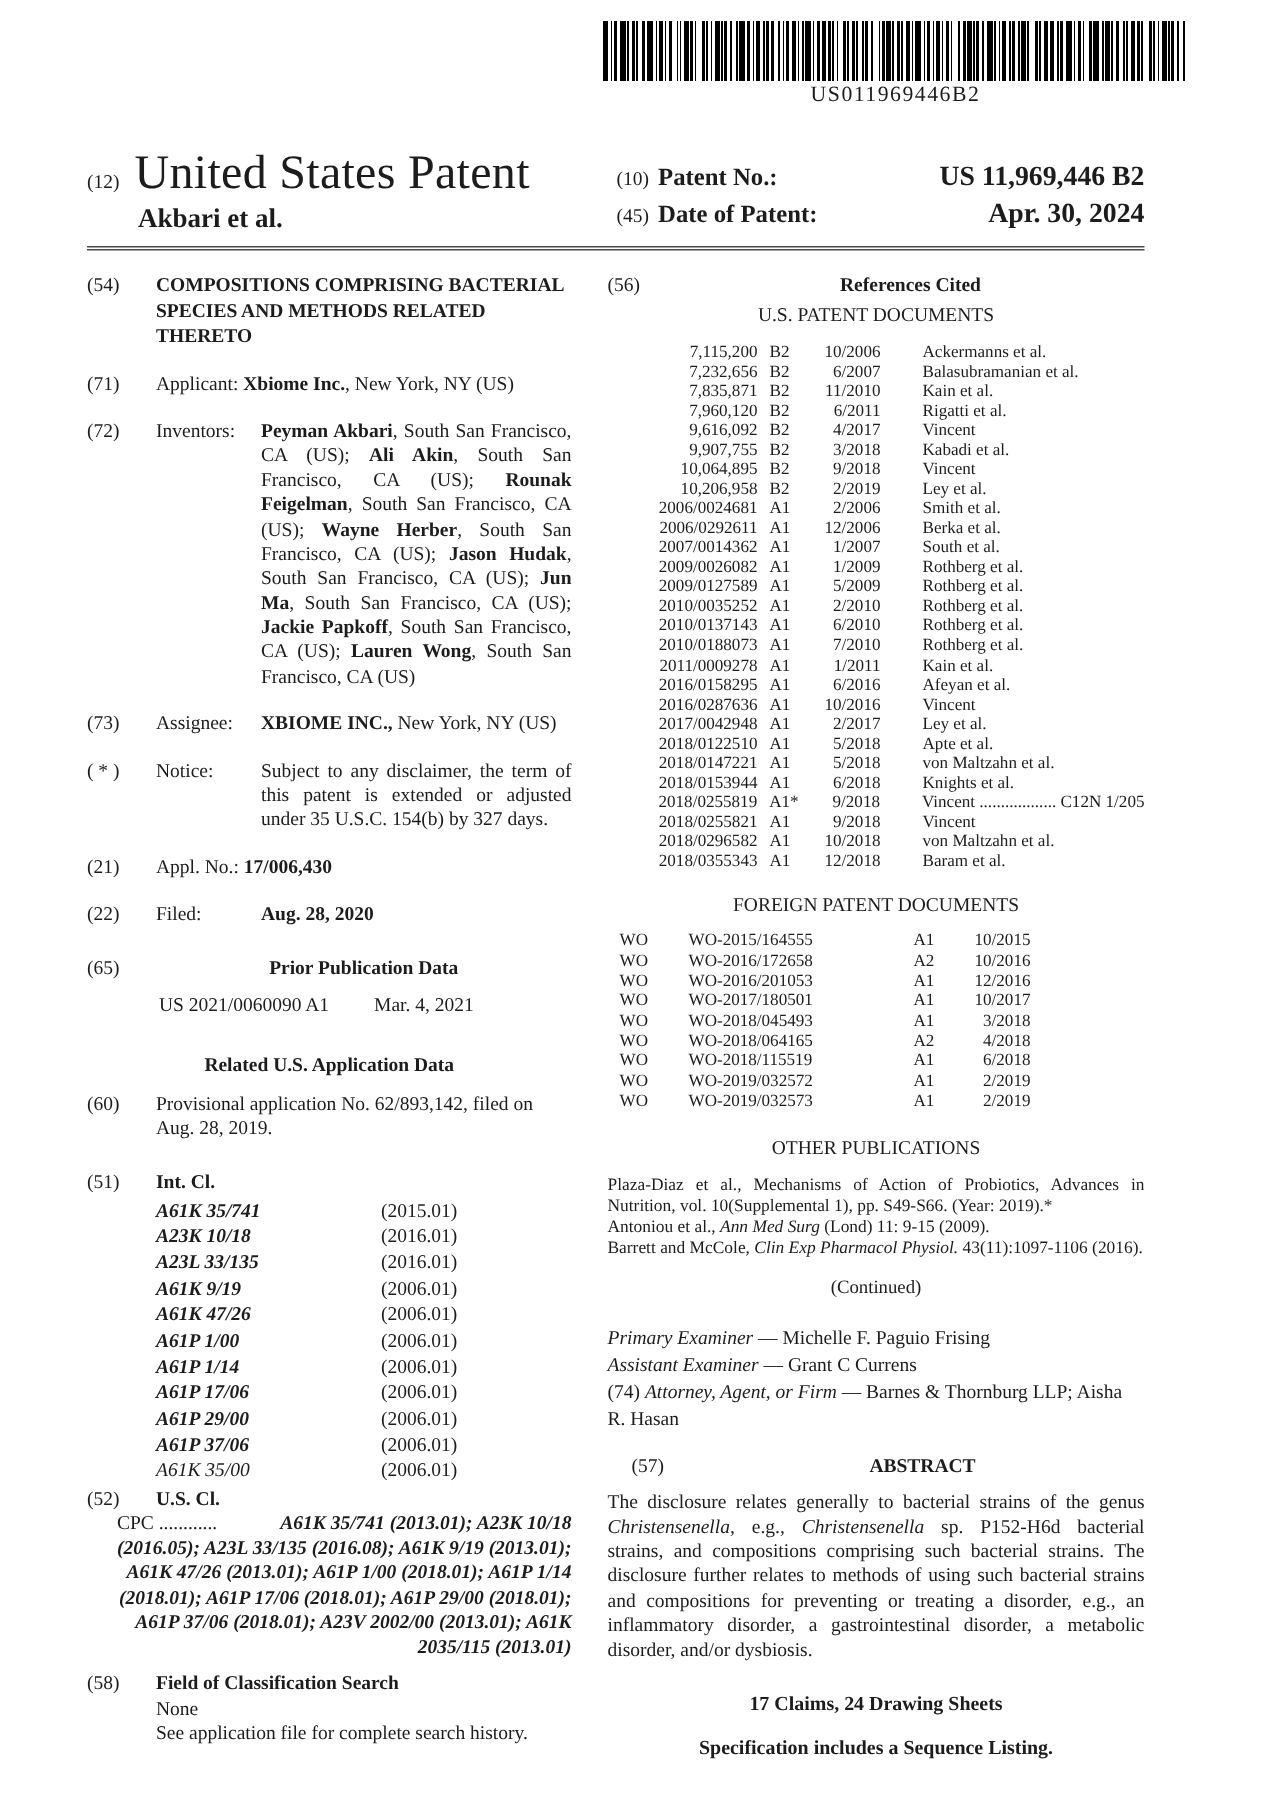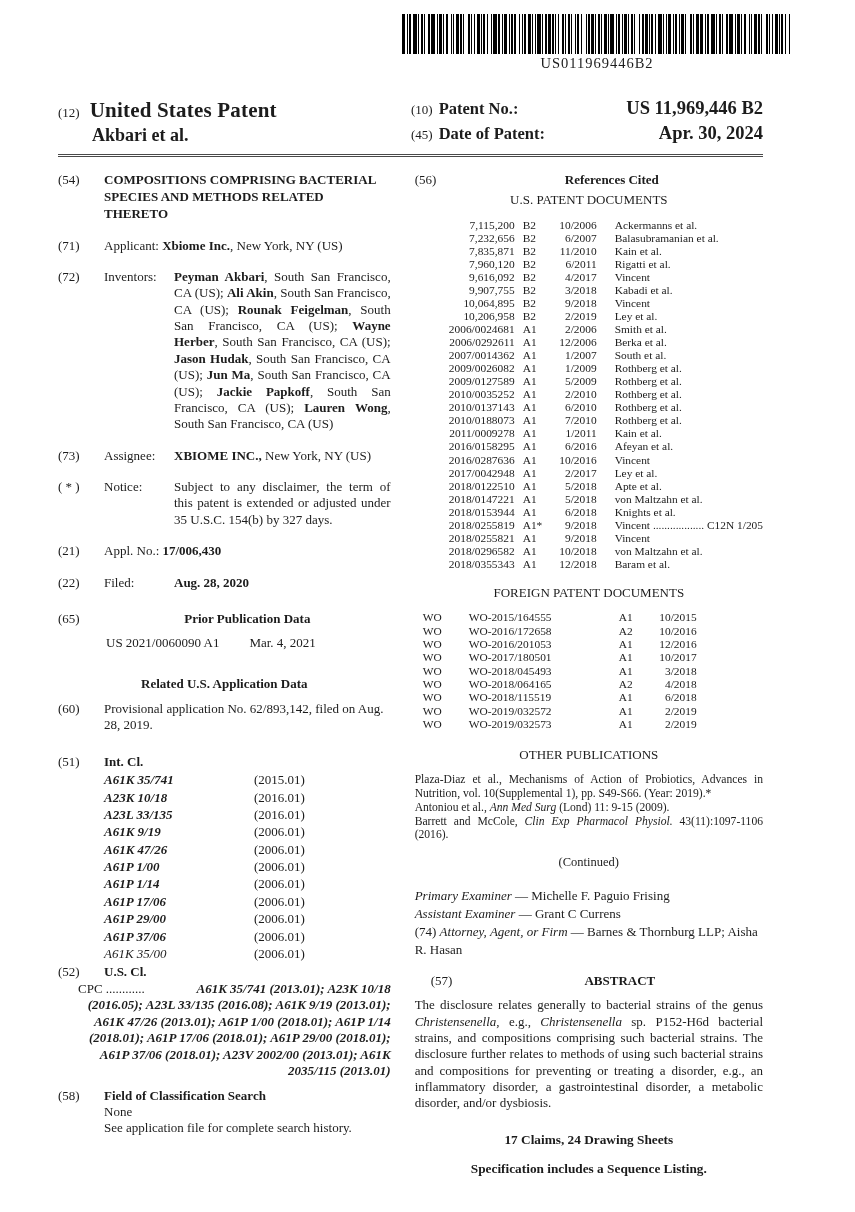--- a/index.html
+++ b/index.html
@@ -9,21 +9,21 @@
 
   
   .barcode-wrap { position:absolute; top:14px; left:402px; width:390px; text-align:center; }
   .barcode-wrap svg { display:block; width:388px; height:40px; }
   .barcode-text { font-size:14.5px; letter-spacing:1px; margin-top:1px; }
 
   
   .header { display:flex; justify-content:space-between; align-items:flex-end; padding-top:96px; }
   .hdr-left .line1 { display:flex; align-items:baseline; gap:10px; }
   .hdr-code { font-size:13px; }
-  .hdr-title { font-size:21px; font-weight:bold; letter-spacing:0.2px; }
+  .hdr-title { font-size:32px; font-weight:normal; letter-spacing:0.2px; }
   .hdr-party { font-size:18px; font-weight:bold; margin:2px 0 2px 34px; }
   .hdr-right { width:352px; padding-bottom:2px; }
   .hdr-right .row { display:flex; justify-content:space-between; align-items:baseline; line-height:1.35; }
   .hdr-right .lab { font-size:16.5px; font-weight:bold; }
   .hdr-right .lab .hdr-code { font-weight:normal; margin-right:6px; }
   .hdr-right .val { font-size:18.5px; font-weight:bold; }
 
   .rule { margin-top:6px; height:3px; border-top:1px solid #4a4a4a; border-bottom:1px solid #4a4a4a; }
 
   
@@ -56,21 +56,21 @@
   .cpc { margin-left:20px; text-align:right; line-height:1.27; }
   .cpc .cpc-lab { float:left; }
   .fieldsearch-lines { margin-left:46px; }
 
   
   .reftable { font-size:11.4px; line-height:1.145; margin:10px 0 14px 6px; }
   .refrow { display:flex; white-space:nowrap; }
   .refrow .num { width:94px; text-align:right; }
   .refrow .kind { width:32px; padding-left:8px; }
   .refrow .date { width:50px; text-align:right; }
-  .refrow .name { padding-left:18px; }
+  .refrow .name { padding-left:28px; }
   .small-head { text-align:center; font-size:13px; margin-top:4px; }
 
   .fortable { font-size:11.4px; line-height:1.17; margin:10px 0 16px 8px; }
   .forrow { display:flex; white-space:nowrap; }
   .forrow .office { width:46px; }
   .forrow .num { width:150px; }
   .forrow .kind { width:26px; }
   .forrow .date { width:52px; text-align:right; }
 
   .otherpubs { font-size:11.6px; line-height:1.2; margin-top:9px; }

